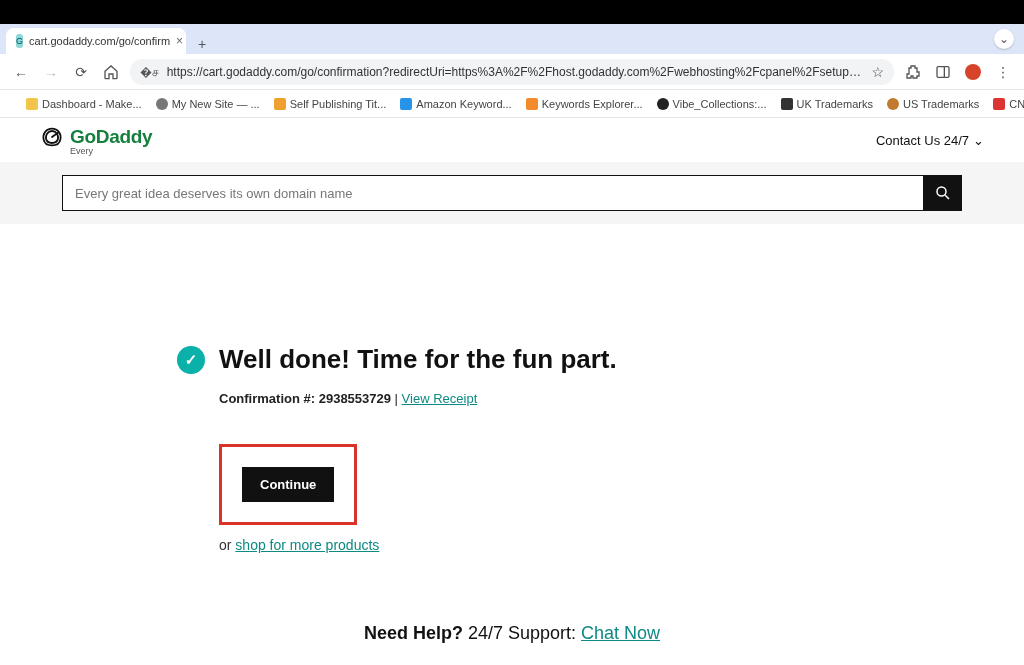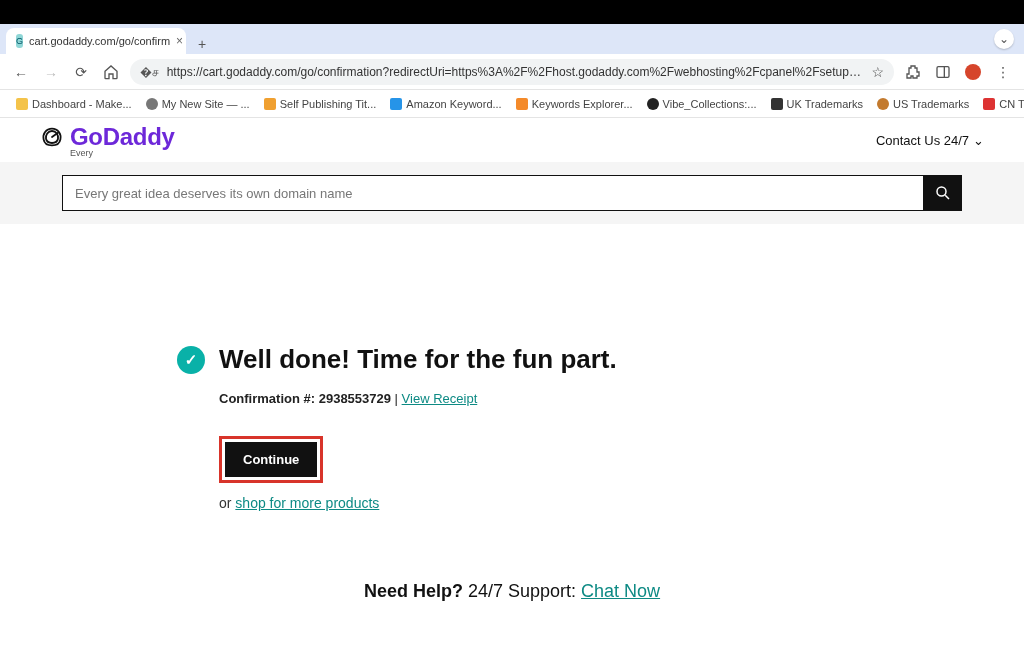--- a/index.html
+++ b/index.html
@@ -15,44 +15,44 @@
 .tabstrip-menu { position: absolute; right: 10px; top: 5px; width: 20px; height: 20px; border-radius: 50%; background: #fff; display: flex; align-items: center; justify-content: center; font-size: 12px; color: #555; box-shadow: 0 1px 2px rgba(0,0,0,.2); }
 
 .toolbar { height: 36px; background: #fff; border-bottom: 1px solid #e4e4e4; display: flex; align-items: center; padding: 0 10px; gap: 8px; }
 .icon-btn { width: 22px; height: 22px; display: flex; align-items: center; justify-content: center; color: #555; font-size: 14px; }
 .url-box { flex: 1; height: 26px; background: #f1f3f4; border-radius: 13px; display: flex; align-items: center; padding: 0 10px; gap: 8px; font-size: 12px; color: #333; overflow: hidden; }
 .url-text { white-space: nowrap; overflow: hidden; text-overflow: ellipsis; }
 .url-lock { font-size: 12px; color: #555; }
 .url-star { font-size: 14px; color: #444; }
 .ext-badge { width: 16px; height: 16px; border-radius: 50%; background: #d6452b; }
 
-.bookmarks-bar { height: 28px; background: #fff; border-bottom: 1px solid #e4e4e4; display: flex; align-items: center; padding: 0 16px; gap: 14px; font-size: 11px; color: #444; }
+.bookmarks-bar { height: 28px; background: #fff; border-bottom: 1px solid #e4e4e4; display: flex; align-items: center; padding: 0 26px; gap: 14px; font-size: 11px; color: #444; }
 .bm { display: flex; align-items: center; gap: 4px; white-space: nowrap; }
 .bm .fi { width: 12px; height: 12px; border-radius: 2px; display: inline-block; }
 
 .header { height: 44px; display: flex; align-items: center; padding: 0 40px; background: #fff; }
 .logo { display: flex; align-items: center; gap: 6px; }
 .logo-mark { width: 24px; height: 24px; }
-.logo-text { font-weight: 700; font-size: 24px; color: #6d28d9; letter-spacing: -.3px; }
+.logo-text { font-weight: 700; font-size: 19px; color: #15803d; letter-spacing: -.3px; }
 .logo-sub { font-size: 9px; color: #555; margin-left: 30px; margin-top: -3px; }
 .contact { margin-left: auto; font-size: 13px; color: #111; display: flex; align-items: center; gap: 4px; }
 
 .search-bar { height: 62px; background: #f5f5f5; display: flex; align-items: center; justify-content: center; }
 .search-wrap { display: flex; width: 900px; height: 36px; }
 .search-input { flex: 1; border: 1px solid #111; background: #fff; padding: 0 12px; font-size: 13px; color: #666; display: flex; align-items: center; }
 .search-btn { width: 38px; background: #111; color: #fff; display: flex; align-items: center; justify-content: center; }
 
 .content { padding: 120px 0 0 0; display: flex; flex-direction: column; align-items: center; }
 .headline-row { display: flex; align-items: center; gap: 14px; }
 .check-badge { width: 28px; height: 28px; border-radius: 50%; background: #09b1a8; display: flex; align-items: center; justify-content: center; color: #fff; font-size: 15px; font-weight: bold; }
 .headline { font-size: 26px; font-weight: 700; color: #111; }
 .details { margin-left: 42px; margin-top: 16px; font-size: 13px; color: #222; }
 .details-row { margin-bottom: 6px; }
 .link-teal { color: #0d8a84; text-decoration: underline; }
-.continue-wrap { margin-top: 24px; display: inline-block; border: 3px solid #d8342a; padding: 3px; }
+.continue-wrap { margin-top: 32px; display: inline-block; border: 3px solid #d8342a; padding: 20px; }
 .continue-btn { background: #111; color: #fff; border: none; padding: 10px 18px; font-size: 13px; font-weight: 600; }
 .or-line { margin-top: 12px; font-size: 14px; color: #333; }
 
 .need-help { text-align: center; font-size: 18px; color: #111; margin-top: 70px; }
 
 svg.glyph { width: 16px; height: 16px; }
 </style>
 </head>
 <body>
 

